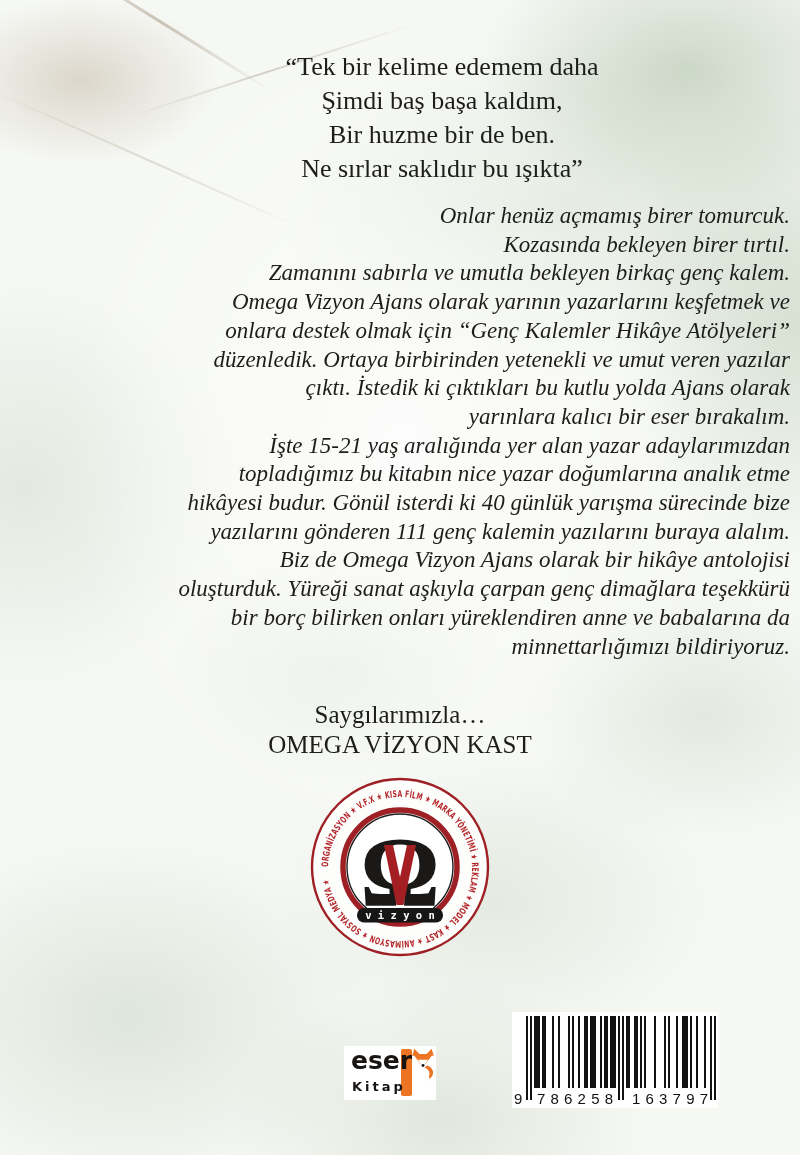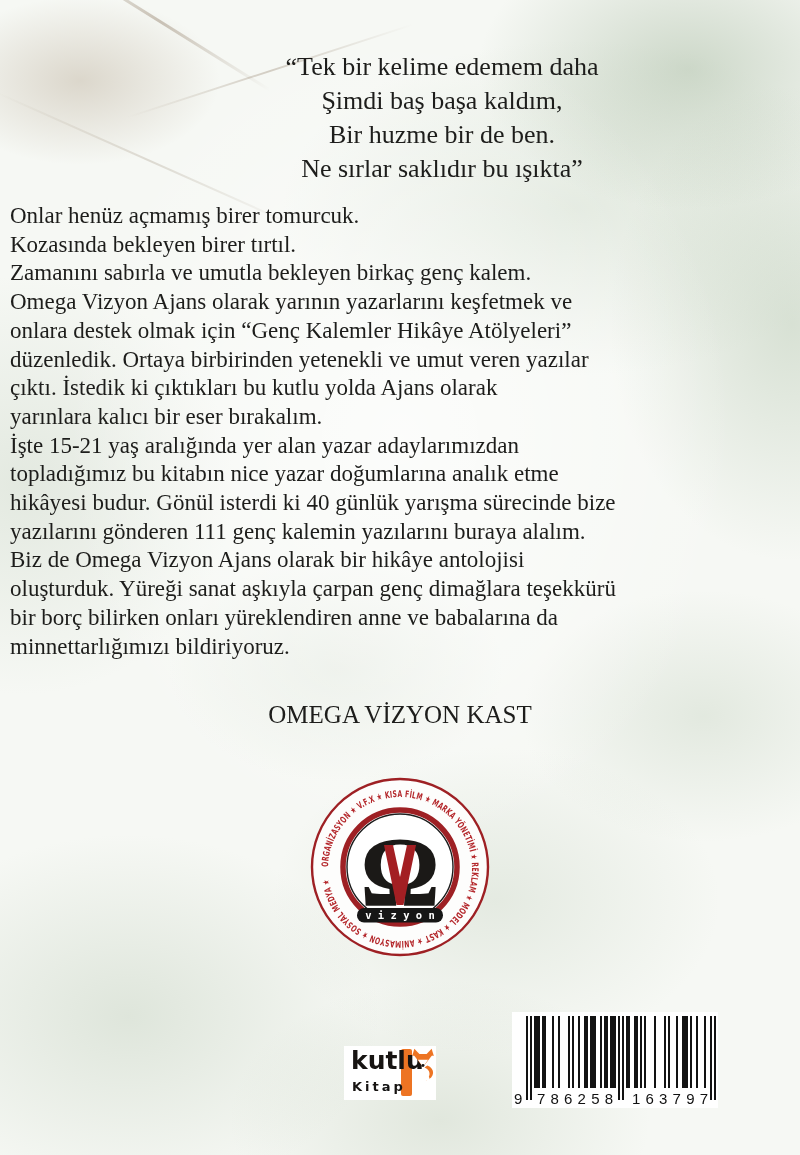--- a/index.html
+++ b/index.html
@@ -34,22 +34,22 @@
     background:linear-gradient(to right,rgba(130,110,85,0),rgba(130,110,85,0.22),rgba(130,110,85,0));
     transform:rotate(24deg);}
 
   .quote{
     position:absolute;left:0;top:50px;width:100%;
     text-align:center;white-space:pre-line;
     font-size:26px;line-height:34px;padding-left:42px;
   }
   .blurb{
     position:absolute;left:10px;top:202px;width:780px;
-    text-align:left;white-space:pre-line;
-    font-size:23px;line-height:28.7px;
+    text-align:right;white-space:pre-line;
+    font-size:23px;line-height:28.7px;font-style:italic;
   }
   .signoff{
     position:absolute;left:0;top:700px;width:100%;
     text-align:center;font-size:25px;line-height:30px;
   }
 
   .logo-wrap{position:absolute;left:308px;top:775px;width:184px;height:184px;}
   .logo-wrap svg{display:block;width:184px;height:184px;}
   .ring-text{
     font-family:"DejaVu Sans",sans-serif;
@@ -115,20 +115,21 @@
 İşte 15-21 yaş aralığında yer alan yazar adaylarımızdan
 topladığımız bu kitabın nice yazar doğumlarına analık etme
 hikâyesi budur. Gönül isterdi ki 40 günlük yarışma sürecinde bize
 yazılarını gönderen 111 genç kalemin yazılarını buraya alalım.
 Biz de Omega Vizyon Ajans olarak bir hikâye antolojisi
 oluşturduk. Yüreği sanat aşkıyla çarpan genç dimağlara teşekkürü
 bir borç bilirken onları yüreklendiren anne ve babalarına da
 minnettarlığımızı bildiriyoruz.</div>
 
   <div class="signoff">
+    <div>Saygılarımızla…</div>
     <div>OMEGA VİZYON KAST</div>
   </div>
 
   <div class="logo-wrap">
     <svg viewBox="0 0 184 184">
       <defs>
         <path id="ringPath" d="M 20,92 A 72,72 0 1 1 19.99,92.4"></path>
       </defs>
       <circle cx="92" cy="92" r="88" fill="#fdfdfc" stroke-width="2.4" stroke="#9e2024"></circle>
       <text class="ring-text" textLength="440" lengthAdjust="spacingAndGlyphs" fill="#b4272b">
@@ -138,21 +139,21 @@
       <circle cx="92" cy="92" r="53" fill="none" stroke="#1b1b1b" stroke-width="1.4"></circle>
       <text x="92" y="130" class="omega">Ω</text>
       <path d="M76,70 L85,70 L92,102 L99,70 L108,70 L95.5,130 L88.5,130 Z" fill="#a31f23"></path>
       <rect x="49" y="133" width="86" height="14.5" rx="7" fill="#161616"></rect>
       <text x="92" y="144" class="wordmark">v i z y o n</text>
     </svg>
   </div>
 
   <div class="tilki">
     <div class="t-bar" style="background: rgb(237, 116, 35);"></div>
-    <span class="t-top">kutlu</span>
+    <span class="t-top">eser</span>
     <svg class="fox" viewBox="0 0 36 48">
       <polygon points="6,3 13,10 3,13" fill="#ed7423"></polygon>
       <polygon points="30,3 23,10 33,13" fill="#ed7423"></polygon>
       <polygon points="4,10 32,10 18,28" fill="#ed7423"></polygon>
       <polygon points="11,18 25,18 18,28" fill="#ffffff"></polygon>
       <circle cx="18" cy="26" r="2" fill="#1a1a1a"></circle>
       <path d="M24,26 C35,30 35,43 22,47 C30,40 28,32 20,29 Z" fill="#ed7423"></path>
       <circle cx="24" cy="44" r="3" fill="#ffffff"></circle>
     </svg>
     <div class="t-bottom"><span>Kit</span><span class="t-a">a</span><span>p</span></div>

